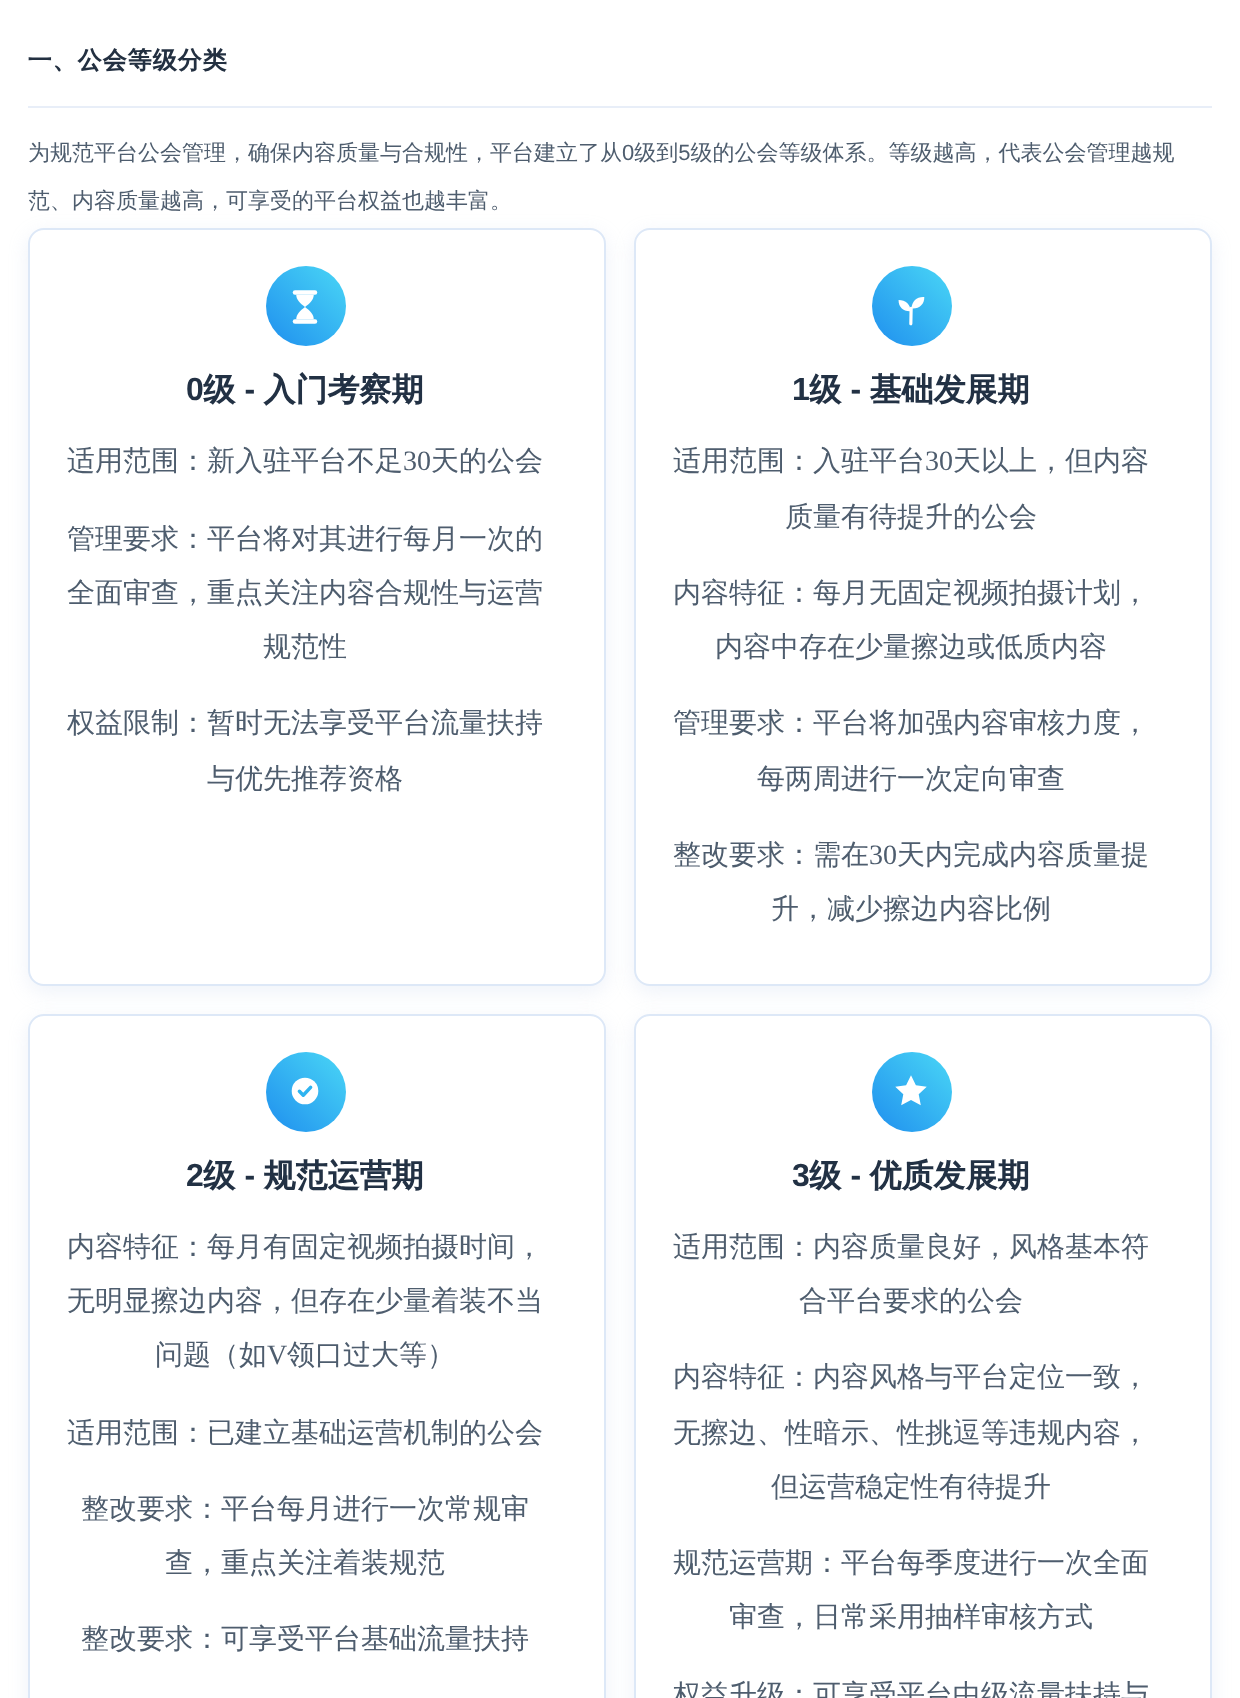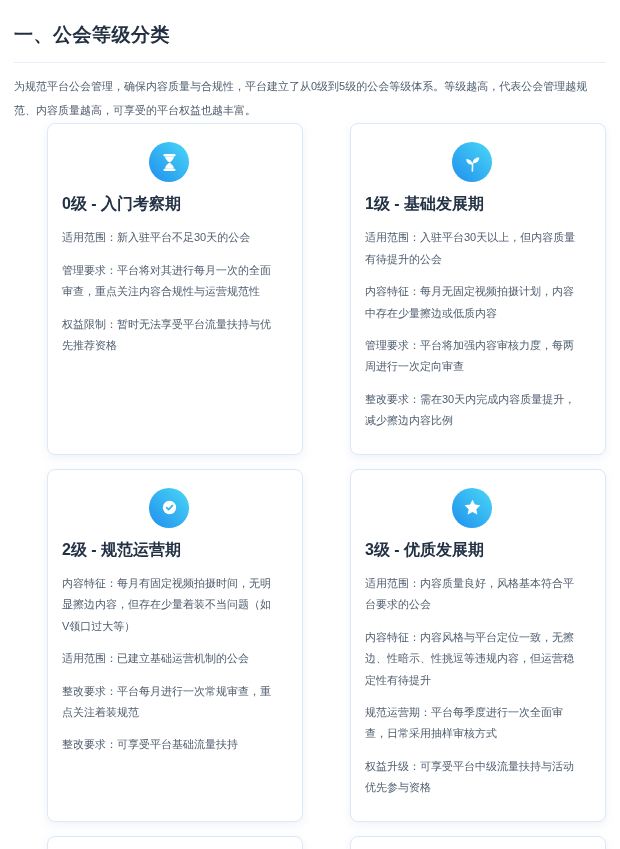--- a/index.html
+++ b/index.html
@@ -11,21 +11,21 @@
   .page {
     width: 620px;
     min-height: 845px;
     background: #ffffff;
     border-radius: 0 0 10px 10px;
     box-sizing: border-box;
     padding: 6px 14px 8px 14px;
     margin: 0 auto;
   }
   .section-heading {
-    font-size: 19px;
+    font-size: 12px;
     font-weight: 700;
     color: #233041;
     margin: 16px 0 0 0;
     padding-bottom: 14px;
     border-bottom: 1px solid #e8eef8;
     letter-spacing: .5px;
   }
   .intro {
     font-size: 11px;
     line-height: 2.15;
@@ -35,47 +35,48 @@
   .card-grid {
     display: grid;
     grid-template-columns: 1fr 1fr;
     gap: 14px;
   }
   .card {
     border: 1px solid #dde8f7;
     border-radius: 8px;
     box-shadow: 0 3px 10px rgba(176,196,226,.22);
     background: #ffffff;
+    text-align: center;
     padding: 16px 26px 22px 14px;
     box-sizing: border-box;
-    margin-left: 33px;
   }
   .icon-circle {
     width: 40px;
     height: 40px;
     border-radius: 50%;
     margin: 2px auto 12px auto;
     background: linear-gradient(225deg, #4ad7f6 0%, #1f8fee 100%);
     display: flex;
     align-items: center;
     justify-content: center;
   }
   .icon-circle svg { display: block; }
   .card-title {
     font-size: 16px;
     font-weight: 700;
     color: #20304200;
     color: #223144;
     margin: 0 0 12px 0;
   }
   .card-item {
-    font-size: 11px;
+    font-size: 14px;
     line-height: 1.95;
     color: #4e5d6e;
     margin: 0 0 11px 0;
+    font-family: Liberation Serif, serif;
   }
   .card-item:last-child { margin-bottom: 0; }
 </style>
 </head>
 <body>
 
 <div class="page">
 
   <h1 class="section-heading">一、公会等级分类</h1>
 

